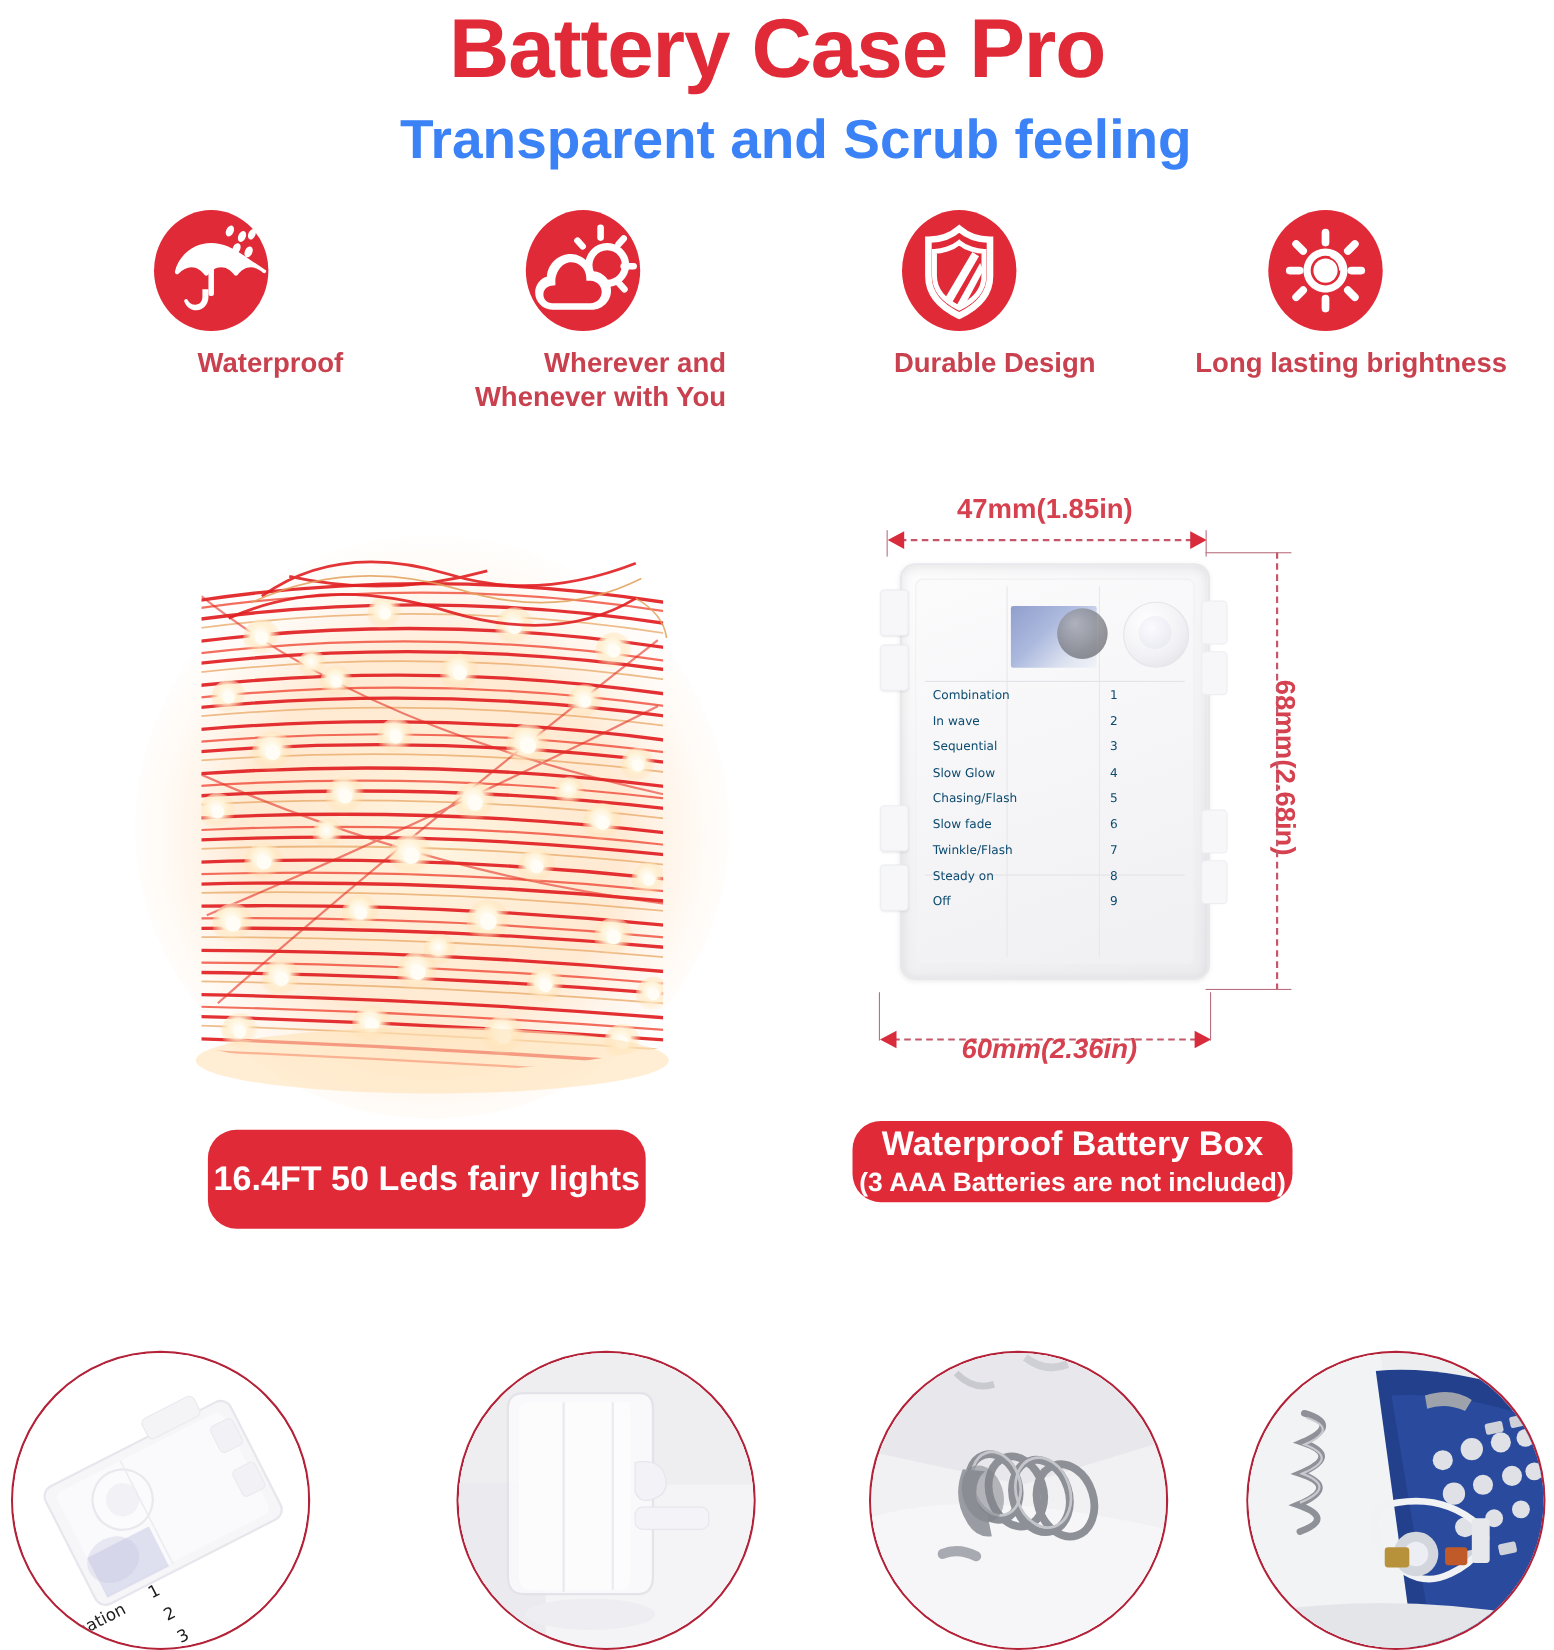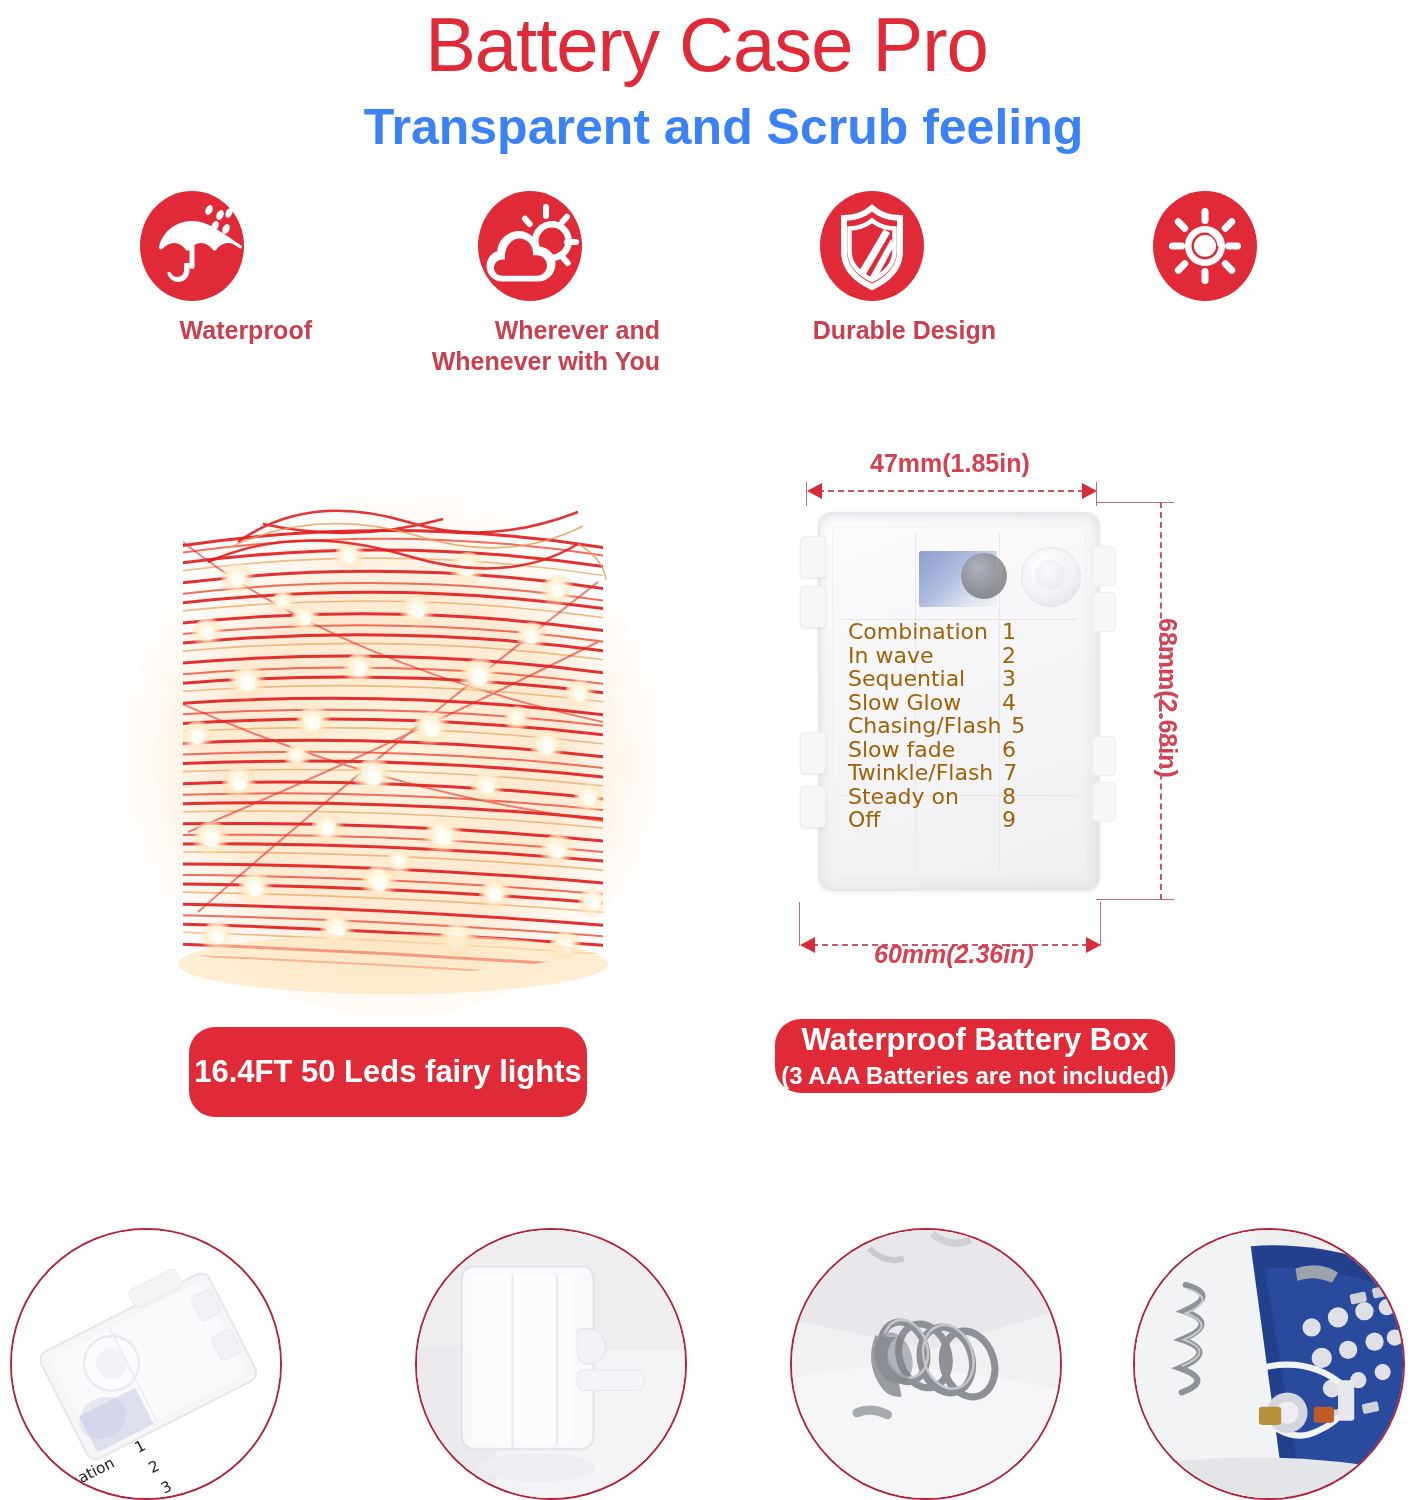--- a/index.html
+++ b/index.html
@@ -2,21 +2,21 @@
 <html><head>
 <meta charset="utf-8">
 <style>
   html,body{margin:0;padding:0;background:#fff;}
   body{width:1413px;height:1500px;position:relative;overflow:hidden;
        font-family:"Liberation Sans","DejaVu Sans",sans-serif;}
   .stage{position:absolute;inset:0;}
 
   
   #title{position:absolute;top:2px;left:0;width:1413px;text-align:center;
-         font-size:76px;font-weight:normal;color:#E12A38;letter-spacing:-1px;
+         font-size:76px;font-weight:bold;color:#E12A38;letter-spacing:-1px;
          line-height:86px;white-space:nowrap;}
   #subtitle{position:absolute;top:97px;left:17px;width:1413px;text-align:center;
             font-size:50px;font-weight:bold;color:#3b82f6;line-height:60px;}
 
   
   #features{position:absolute;top:190px;left:0;width:1413px;height:200px;}
   .feat{position:absolute;top:1px;text-align:right;}
   .feat .ico{width:104px;height:110px;margin:0 auto;position:relative;}
   .feat .ico .disc{position:absolute;inset:0;background:#E12A38;border-radius:50%;}
   .feat .ico svg{position:absolute;inset:0;width:104px;height:110px;}
@@ -53,21 +53,21 @@
   .clip{position:absolute;width:24px;height:40px;background:#f7f7f9;
         border:1px solid #eceef0;border-radius:4px;
         box-shadow:0 1px 2px rgba(130,130,145,.15);}
   .clipR{position:absolute;width:22px;height:38px;background:#f7f7f9;
         border:1px solid #eceef0;border-radius:4px;}
 
   
   #modelist{position:absolute;left:78px;top:180px;width:168px;
             font-family:"DejaVu Sans","Liberation Sans",sans-serif;}
   #modelist .row{display:flex;justify-content:space-between;align-items:baseline;
-                 font-size:22px;color:#a16207;line-height:23.5px;white-space:nowrap;}
+                 font-size:11px;color:#0c4a6e;line-height:23.5px;white-space:nowrap;}
   #modelist .row .num{margin-left:10px;}
 
   
   .dimtext{position:absolute;font-size:25px;font-weight:bold;color:#D6414F;
            white-space:nowrap;font-family:"Liberation Sans",sans-serif;}
   .dashH{position:absolute;height:0;border-top:2px dashed #C4586A;}
   .dashV{position:absolute;width:0;border-left:2px dashed #C4586A;}
   .solidV{position:absolute;width:1px;background:#B8707F;}
   .solidH{position:absolute;height:1px;background:#B8707F;}
   .arrow{position:absolute;width:0;height:0;}
@@ -192,20 +192,21 @@
                      c0 -7.4 6.1 -13.5 13.5 -13.5 z"></path>
             <path d="M52 41.5 c-7.4 0 -13.5 6.1 -13.5 13.5 c0 7.4 6.1 13.5 13.5 13.5 c1.5 0 3 -0.3 4.4 -0.8
                      C50 65 46 59.5 46 53 c0 -4.3 1.8 -8.2 4.6 -11 C51 41.6 51.5 41.5 52 41.5 z" opacity="0"></path>
             <path d="M56 41.9 c-6 1.8 -10.4 7.4 -10.4 14 c0 2.6 0.7 5 1.9 7.1
                      c-0.6 -1.9 -0.9 -3.9 -0.9 -6 c0 -6.6 4 -12.2 9.4 -15.1 z" opacity="0"></path>
             <ellipse cx="52" cy="55" rx="11" ry="11"></ellipse>
             <path d="M56.5 43.2 c4.6 1.9 7.9 6.4 7.9 11.8 h3 c0 -7 -4.5 -12.9 -10.9 -15 z"></path>
           </g>
         </svg>
       </div>
+      <div class="cap">Long lasting brightness</div>
     </div>
   </div>
 
   <div id="coil">
     <div class="coilwrap">
       <svg viewBox="0 0 610 580" width="610" height="580">
         <defs>
           <radialGradient id="glow" cx="50%" cy="52%" r="58%">
             <stop offset="0%" stop-color="#fff6e2" stop-opacity="0.95"></stop>
             <stop offset="55%" stop-color="#ffd9b0" stop-opacity="0.55"></stop>

